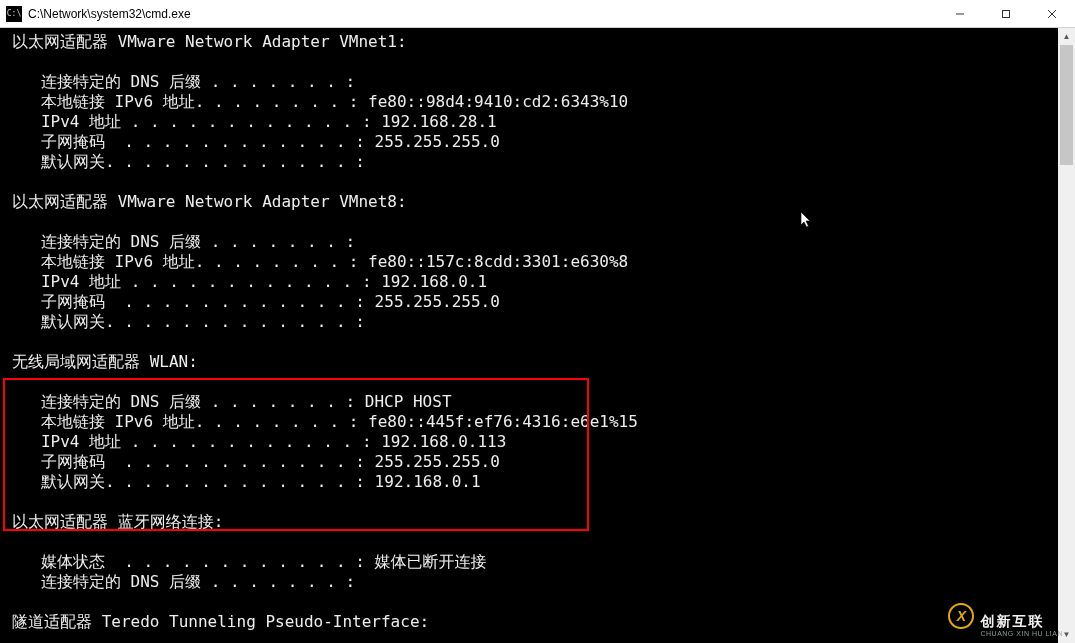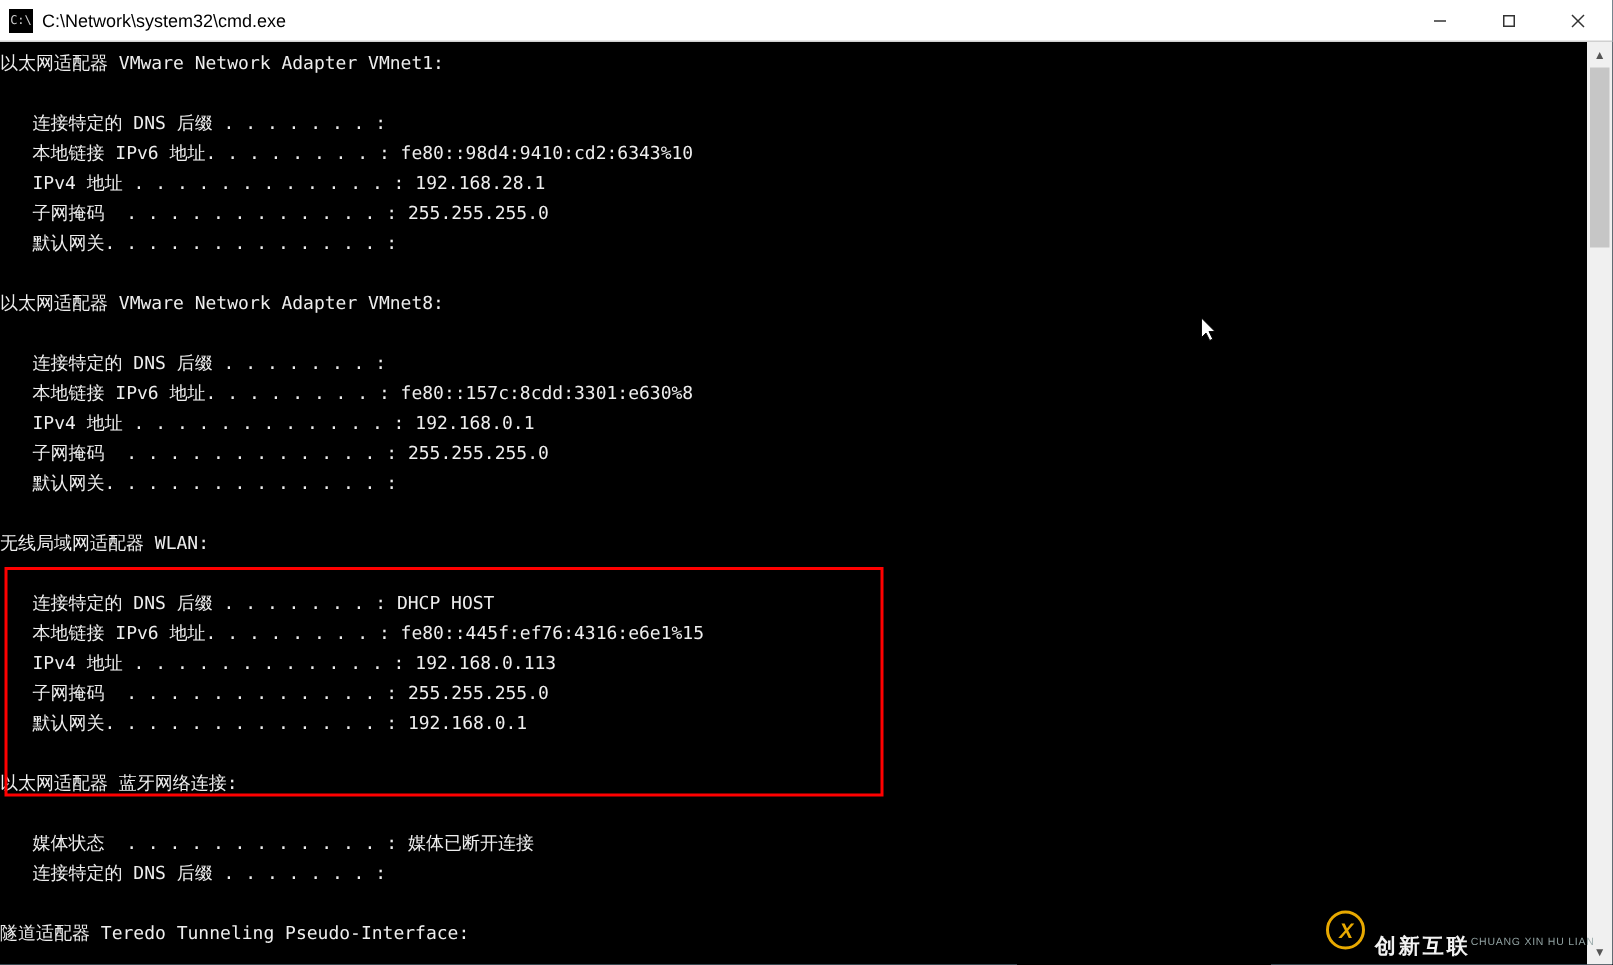--- a/index.html
+++ b/index.html
@@ -56,24 +56,24 @@
     .tb-btn svg { width: 10px; height: 10px; }
     .terminal-wrap {
       flex: 1;
       background: #000;
       position: relative;
       overflow: hidden;
     }
     .terminal {
       position: absolute;
       inset: 0 17px 0 0;
-      padding: 4px 0 0 0;
+      padding: 4px 0 0 12px;
       color: #eee;
       font-family: "NSimSun", "SimSun", "Consolas", monospace;
-      font-size: 12px;
+      font-size: 16px;
       line-height: 20px;
       white-space: pre;
     }
     .scrollbar {
       position: absolute;
       top: 0; right: 0; bottom: 0;
       width: 17px;
       background: #f0f0f0;
       display: flex;
       flex-direction: column;
@@ -114,21 +114,21 @@
       border: 2px solid #f5b300;
       border-radius: 50%;
       display: flex;
       align-items: center;
       justify-content: center;
       color: #f5b300;
       font-weight: bold;
       font-size: 14px;
       font-style: italic;
     }
-    .wm-text { display: flex; flex-direction: row; line-height: 1; margin-top: 20px; }
+    .wm-text { display: flex; flex-direction: column; line-height: 1; margin-top: 20px; }
     .wm-cn { color: #fff; font-size: 14px; font-weight: 600; letter-spacing: 2px; }
     .wm-en { color: #9aa; font-size: 7px; letter-spacing: 0.5px; margin-top: 2px; }
     .cursor-pointer {
       position: absolute;
       left: 800px; top: 183px;
       color: #fff;
       font-size: 16px;
       pointer-events: none;
     }
   </style>

